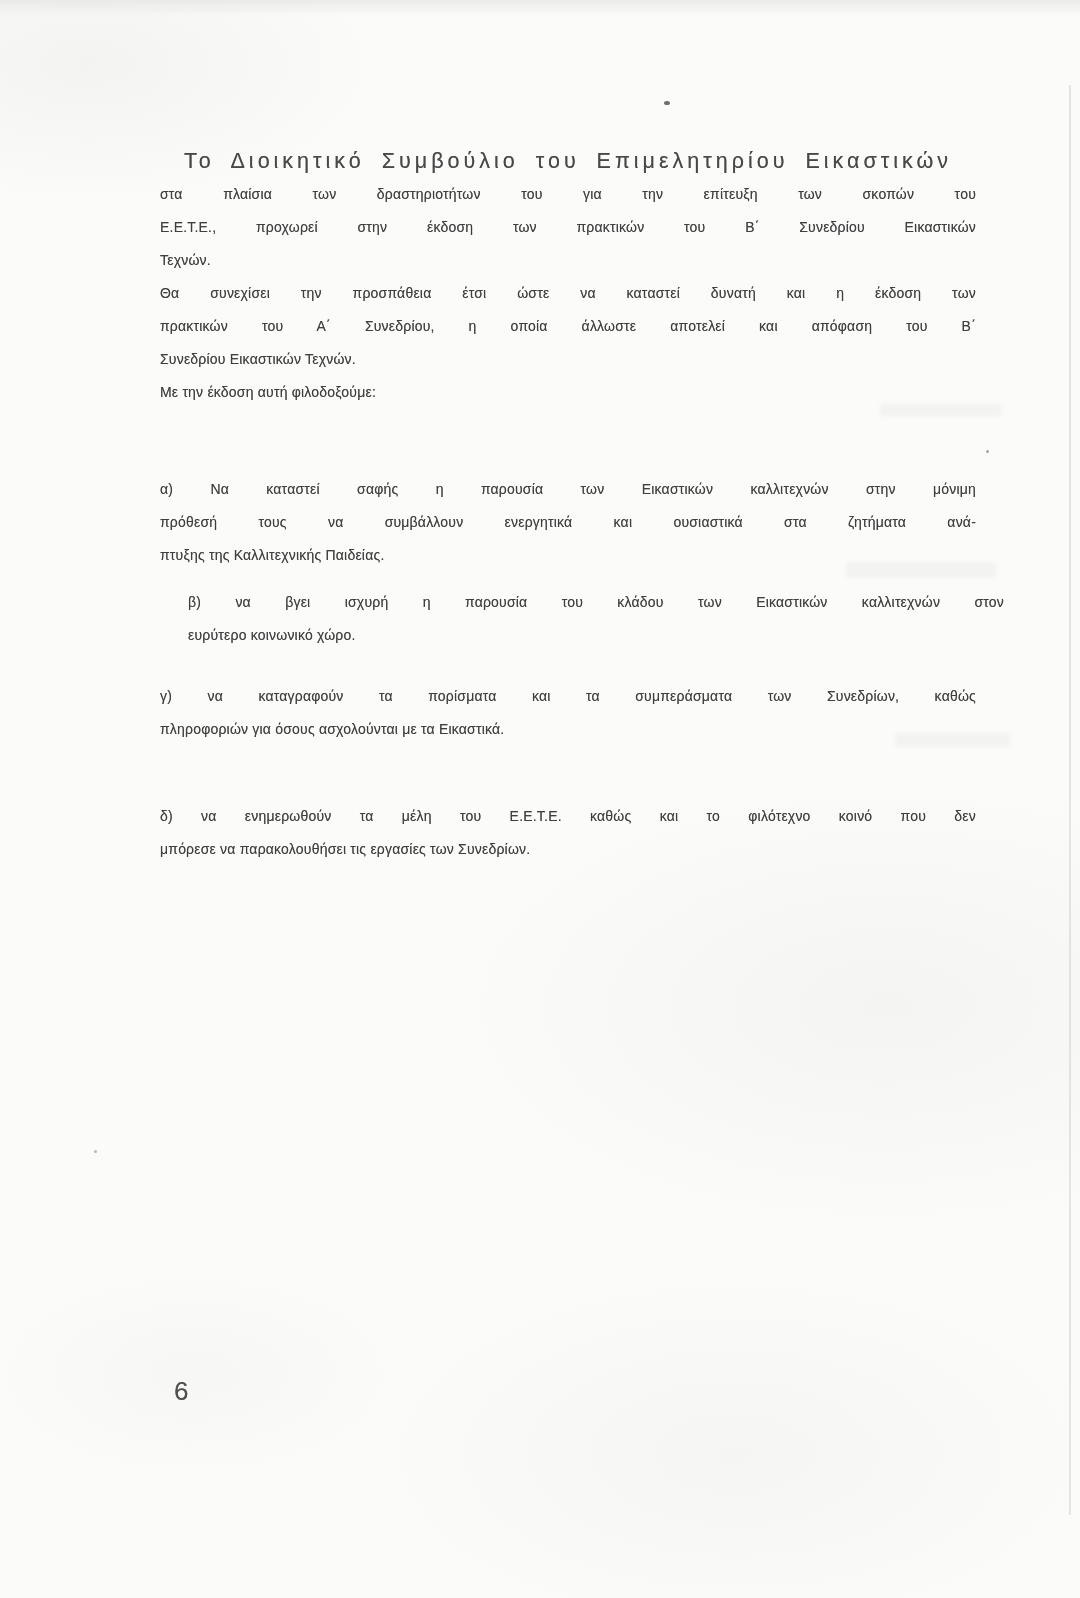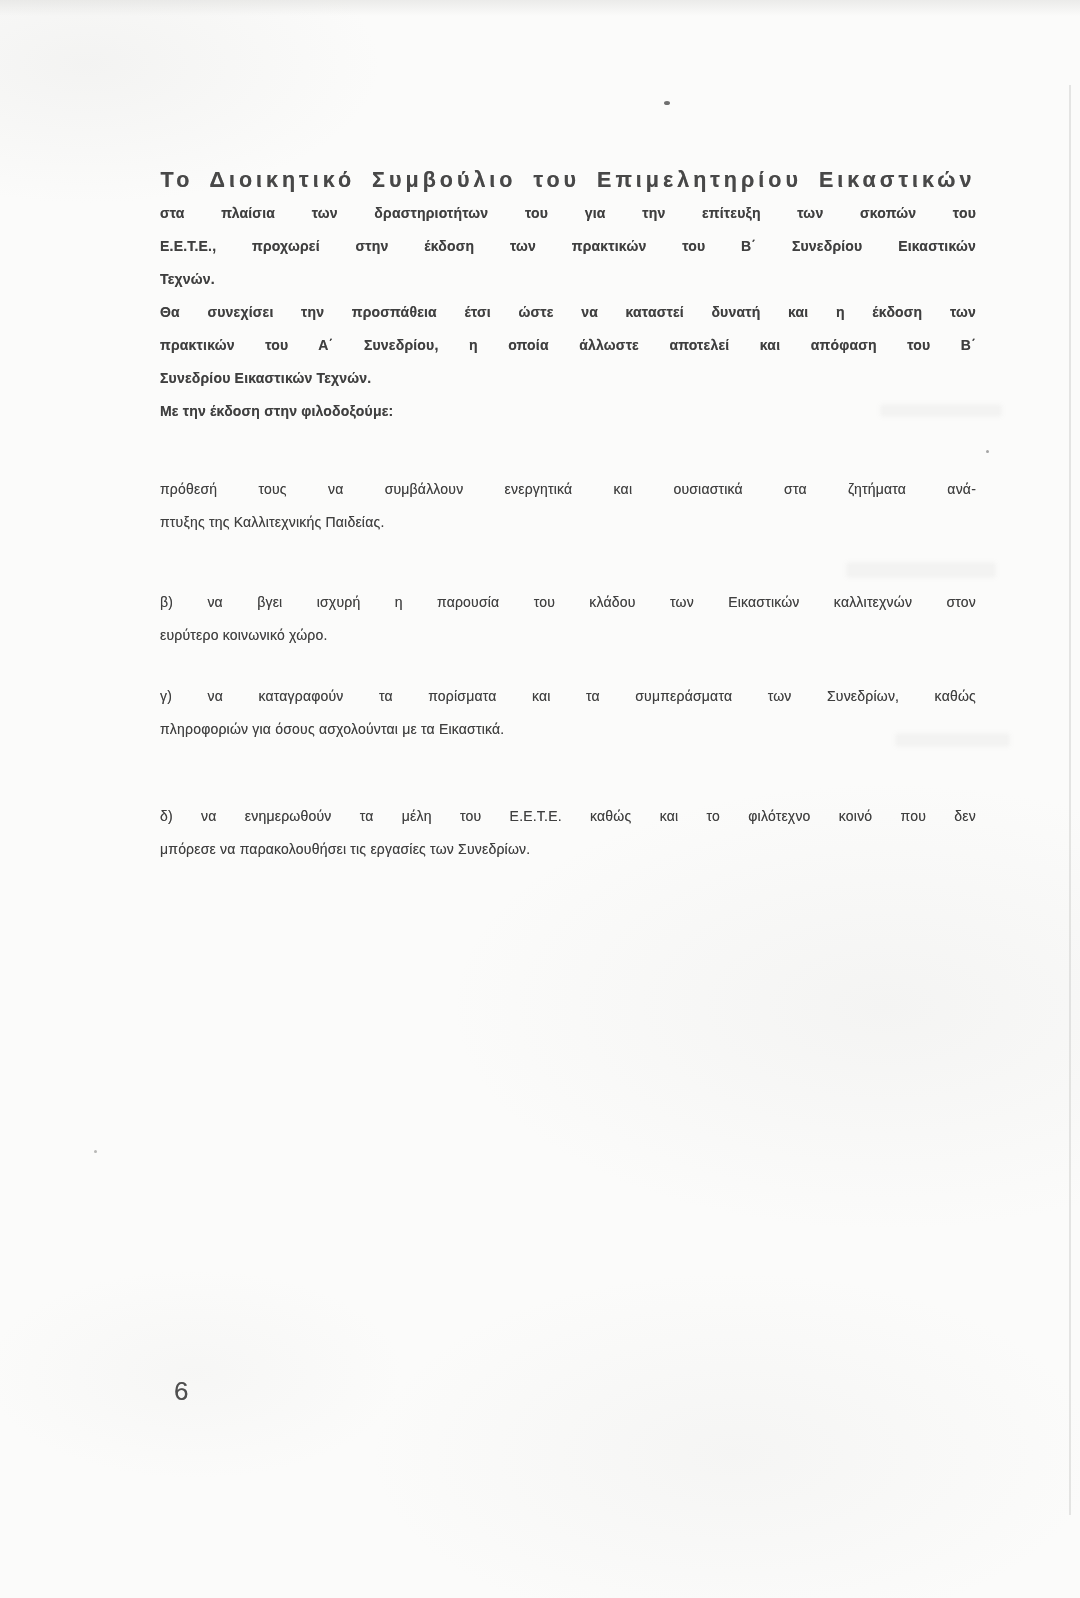--- a/index.html
+++ b/index.html
@@ -94,37 +94,38 @@
     height: 1430px;
     background: rgba(206,206,204,0.5);
     pointer-events: none;
   }
 </style>
 </head>
 <body>
 
 <div class="page">
 
-  <div class="text-block" style="top:164px;font-weight:bold;">
+  <div class="text-block" style="top:145px;">
     <div class="line c heading">Το Διοικητικό Συμβούλιο του Επιμελητηρίου Εικαστικών</div>
     <div class="line j">στα πλαίσια των δραστηριοτήτων του για την επίτευξη των σκοπών του</div>
     <div class="line j">Ε.Ε.Τ.Ε., προχωρεί στην έκδοση των πρακτικών του Β΄ Συνεδρίου Εικαστικών</div>
     <div class="line">Τεχνών.</div>
     <div class="line j">Θα συνεχίσει την προσπάθεια έτσι ώστε να καταστεί δυνατή και η έκδοση των</div>
     <div class="line j">πρακτικών του Α΄ Συνεδρίου, η οποία άλλωστε αποτελεί και απόφαση του Β΄</div>
     <div class="line">Συνεδρίου Εικαστικών Τεχνών.</div>
-    <div class="line">Με την έκδοση στην φιλοδοξούμε:</div>
+    <div class="line">Με την έκδοση αυτή φιλοδοξούμε:</div>
   </div>
 
   <div class="text-block" style="top:473px;">
+    <div class="line j">α) Να καταστεί σαφής η παρουσία των Εικαστικών καλλιτεχνών στην μόνιμη</div>
     <div class="line j">πρόθεσή τους να συμβάλλουν ενεργητικά και ουσιαστικά στα ζητήματα ανά-</div>
     <div class="line">πτυξης της Καλλιτεχνικής Παιδείας.</div>
   </div>
 
-  <div class="text-block" style="top:586px;">
+  <div class="text-block" style="top:586px;margin-left:28px;">
     <div class="line j">β) να βγει ισχυρή η παρουσία του κλάδου των Εικαστικών καλλιτεχνών στον</div>
     <div class="line">ευρύτερο κοινωνικό χώρο.</div>
   </div>
 
   <div class="text-block" style="top:680px;">
     <div class="line j">γ) να καταγραφούν τα πορίσματα και τα συμπεράσματα των Συνεδρίων, καθώς</div>
     <div class="line">πληροφοριών για όσους ασχολούνται με τα Εικαστικά.</div>
   </div>
 
   <div class="text-block" style="top:800px;">

